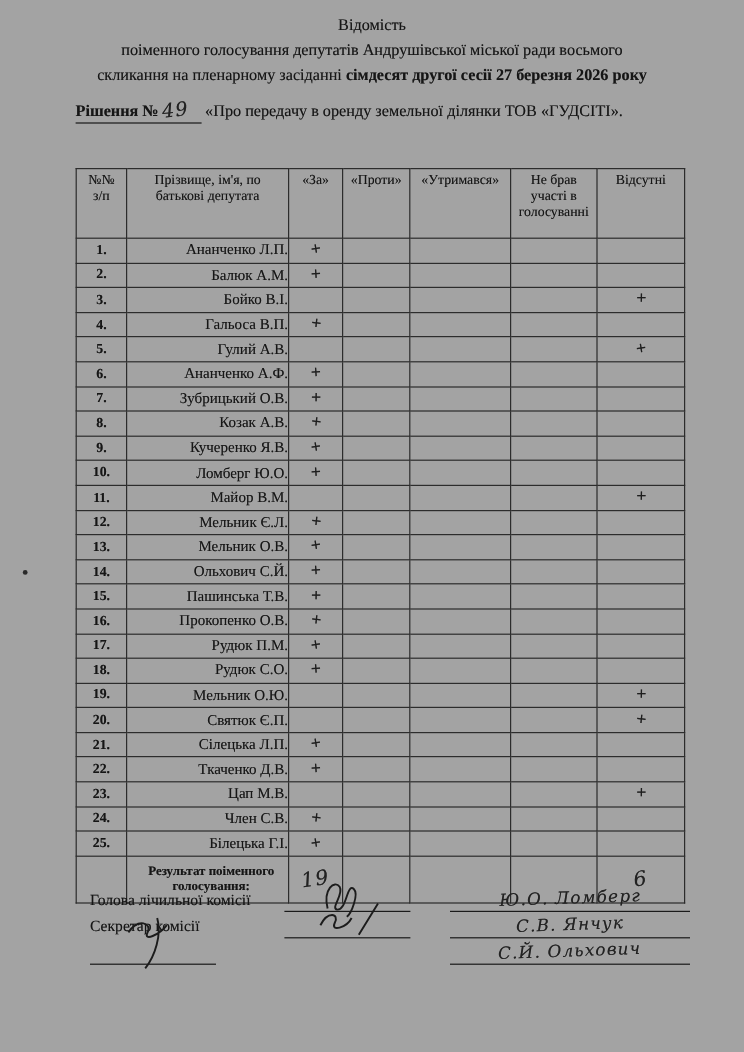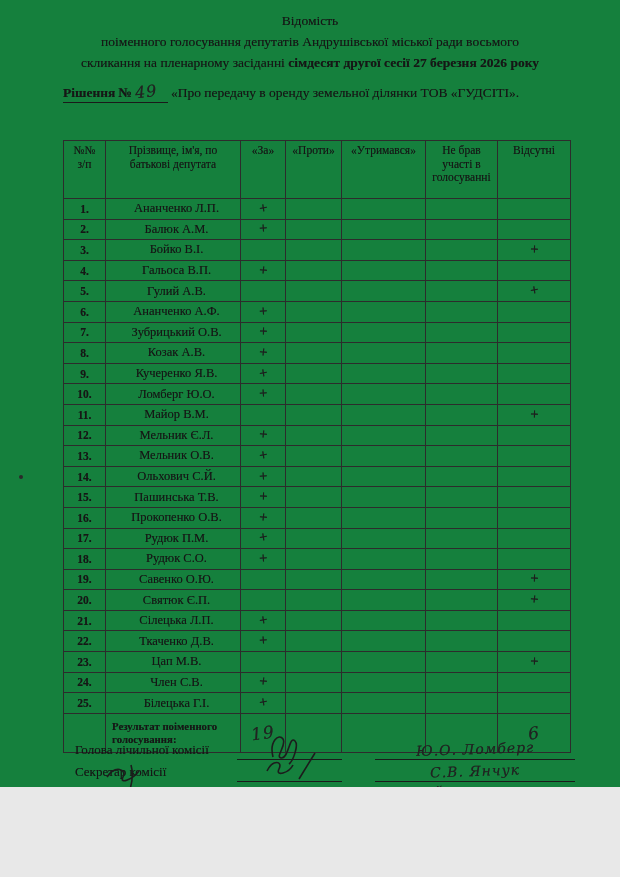--- a/index.html
+++ b/index.html
@@ -3,23 +3,23 @@
 <meta charset="utf-8">
 <style>
   html, body {
     margin: 0;
     padding: 0;
     background: #e8e8e8;
   }
   .page {
     position: relative;
     width: 620px;
-    height: 787px;
+    height: 877px;
     margin: 0 auto;
-    background: #15803d;
+    background: #a3a3a3;
     font-family: "Liberation Serif", "DejaVu Serif", serif;
     color: #161616;
     overflow: hidden;
     text-shadow: 0 0 0.4px rgba(20,20,20,0.5);
   }
 
   
   .doc-header {
     position: absolute;
     top: 10px;
@@ -92,36 +92,36 @@
     text-align: center;
   }
   .vote-table td { height: 19.6px; }
 
   .c-num {
     text-align: center;
     font-weight: bold;
     font-size: 11.5px;
   }
   .c-name {
-    text-align: center;
+    text-align: right;
     padding-left: 7px !important;
     font-size: 12.5px;
   }
   .c-vote { text-align: center; }
 
   .handmark {
     display: inline-block;
     font-size: 15px;
     font-weight: bold;
     font-style: italic;
     color: #1e1e1e;
     line-height: 1;
   }
 
-  tr.result-row td { height: 38px; }
+  tr.result-row td { height: 38px; text-align: center; }
   .result-label {
     font-weight: bold;
     font-size: 10.8px;
     line-height: 13px;
     white-space: pre-line;
     text-align: left;
     padding-left: 6px !important;
     vertical-align: middle;
   }
   .result-num {
@@ -385,21 +385,21 @@
           <td class="c-num">18.</td>
           <td class="c-name">Рудюк С.О.</td>
           <td class="c-vote"><span class="handmark" style="transform: rotate(-4deg);">+</span></td>
           <td class="c-vote"></td>
           <td class="c-vote"></td>
           <td class="c-vote"></td>
           <td class="c-vote"></td>
         </tr>
         <tr>
           <td class="c-num">19.</td>
-          <td class="c-name">Савенко О.Ю.</td>
+          <td class="c-name">Мельник О.Ю.</td>
           <td class="c-vote"></td>
           <td class="c-vote"></td>
           <td class="c-vote"></td>
           <td class="c-vote"></td>
           <td class="c-vote"><span class="handmark" style="transform: rotate(1deg);">+</span></td>
         </tr>
         <tr>
           <td class="c-num">20.</td>
           <td class="c-name">Святюк Є.П.</td>
           <td class="c-vote"></td>

